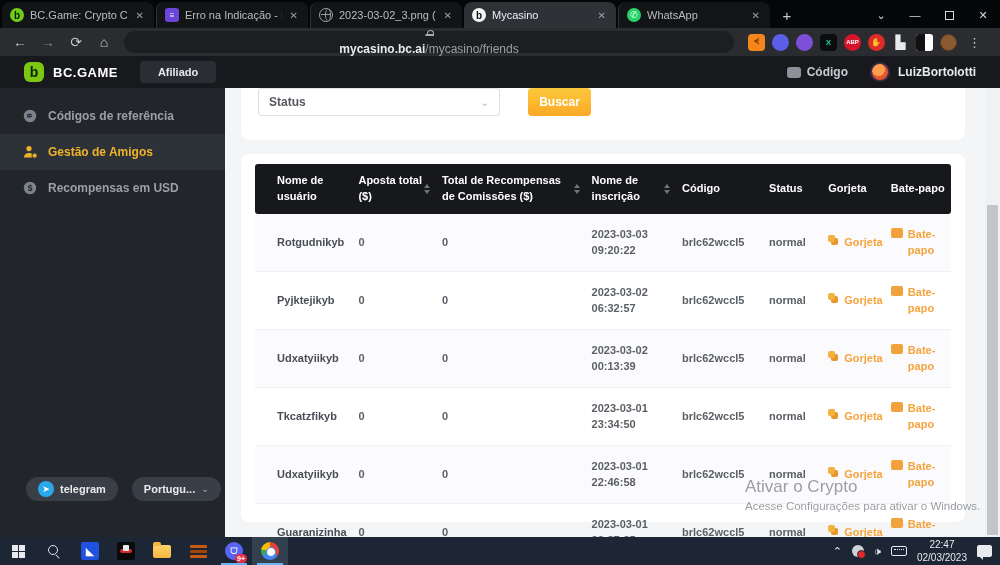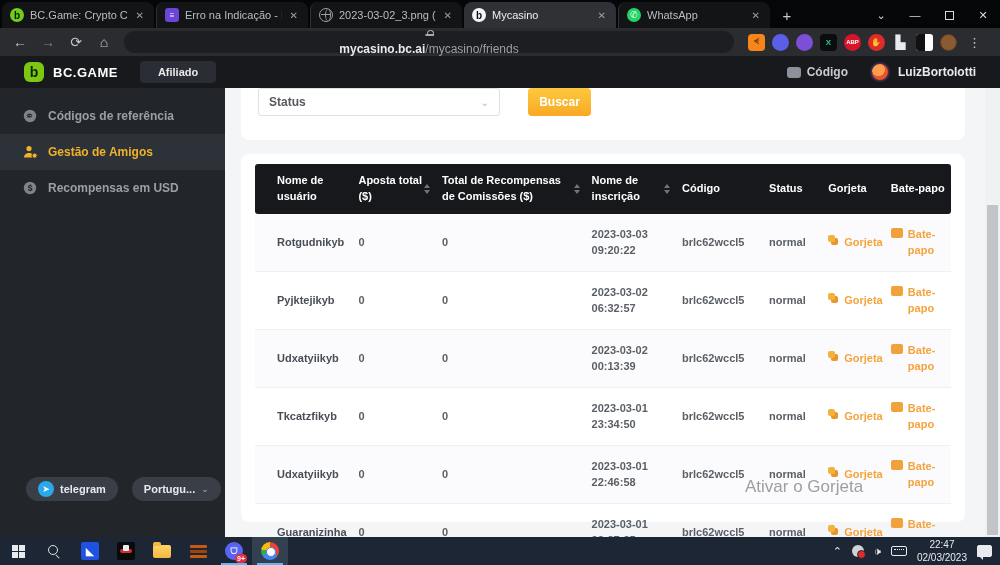--- a/index.html
+++ b/index.html
@@ -461,21 +461,22 @@
               </span>
             </td>
         </tr>
       </tbody>
     </table>
 
   </div>
 </div>
 
 <div class="abs watermark">
-  <div class="wm1">Ativar o Gorjeta</div>
+  <div class="wm1">Ativar o Crypto</div>
+  <div class="wm2">Acesse Configurações para ativar o Windows.</div>
 </div>
 
 <div class="abs scrollbar">
   <div class="thumb"></div>
 </div>
 
 <div class="abs taskbar">
   <div class="tslot">
       <span class="win-ic">
         <i></i>

